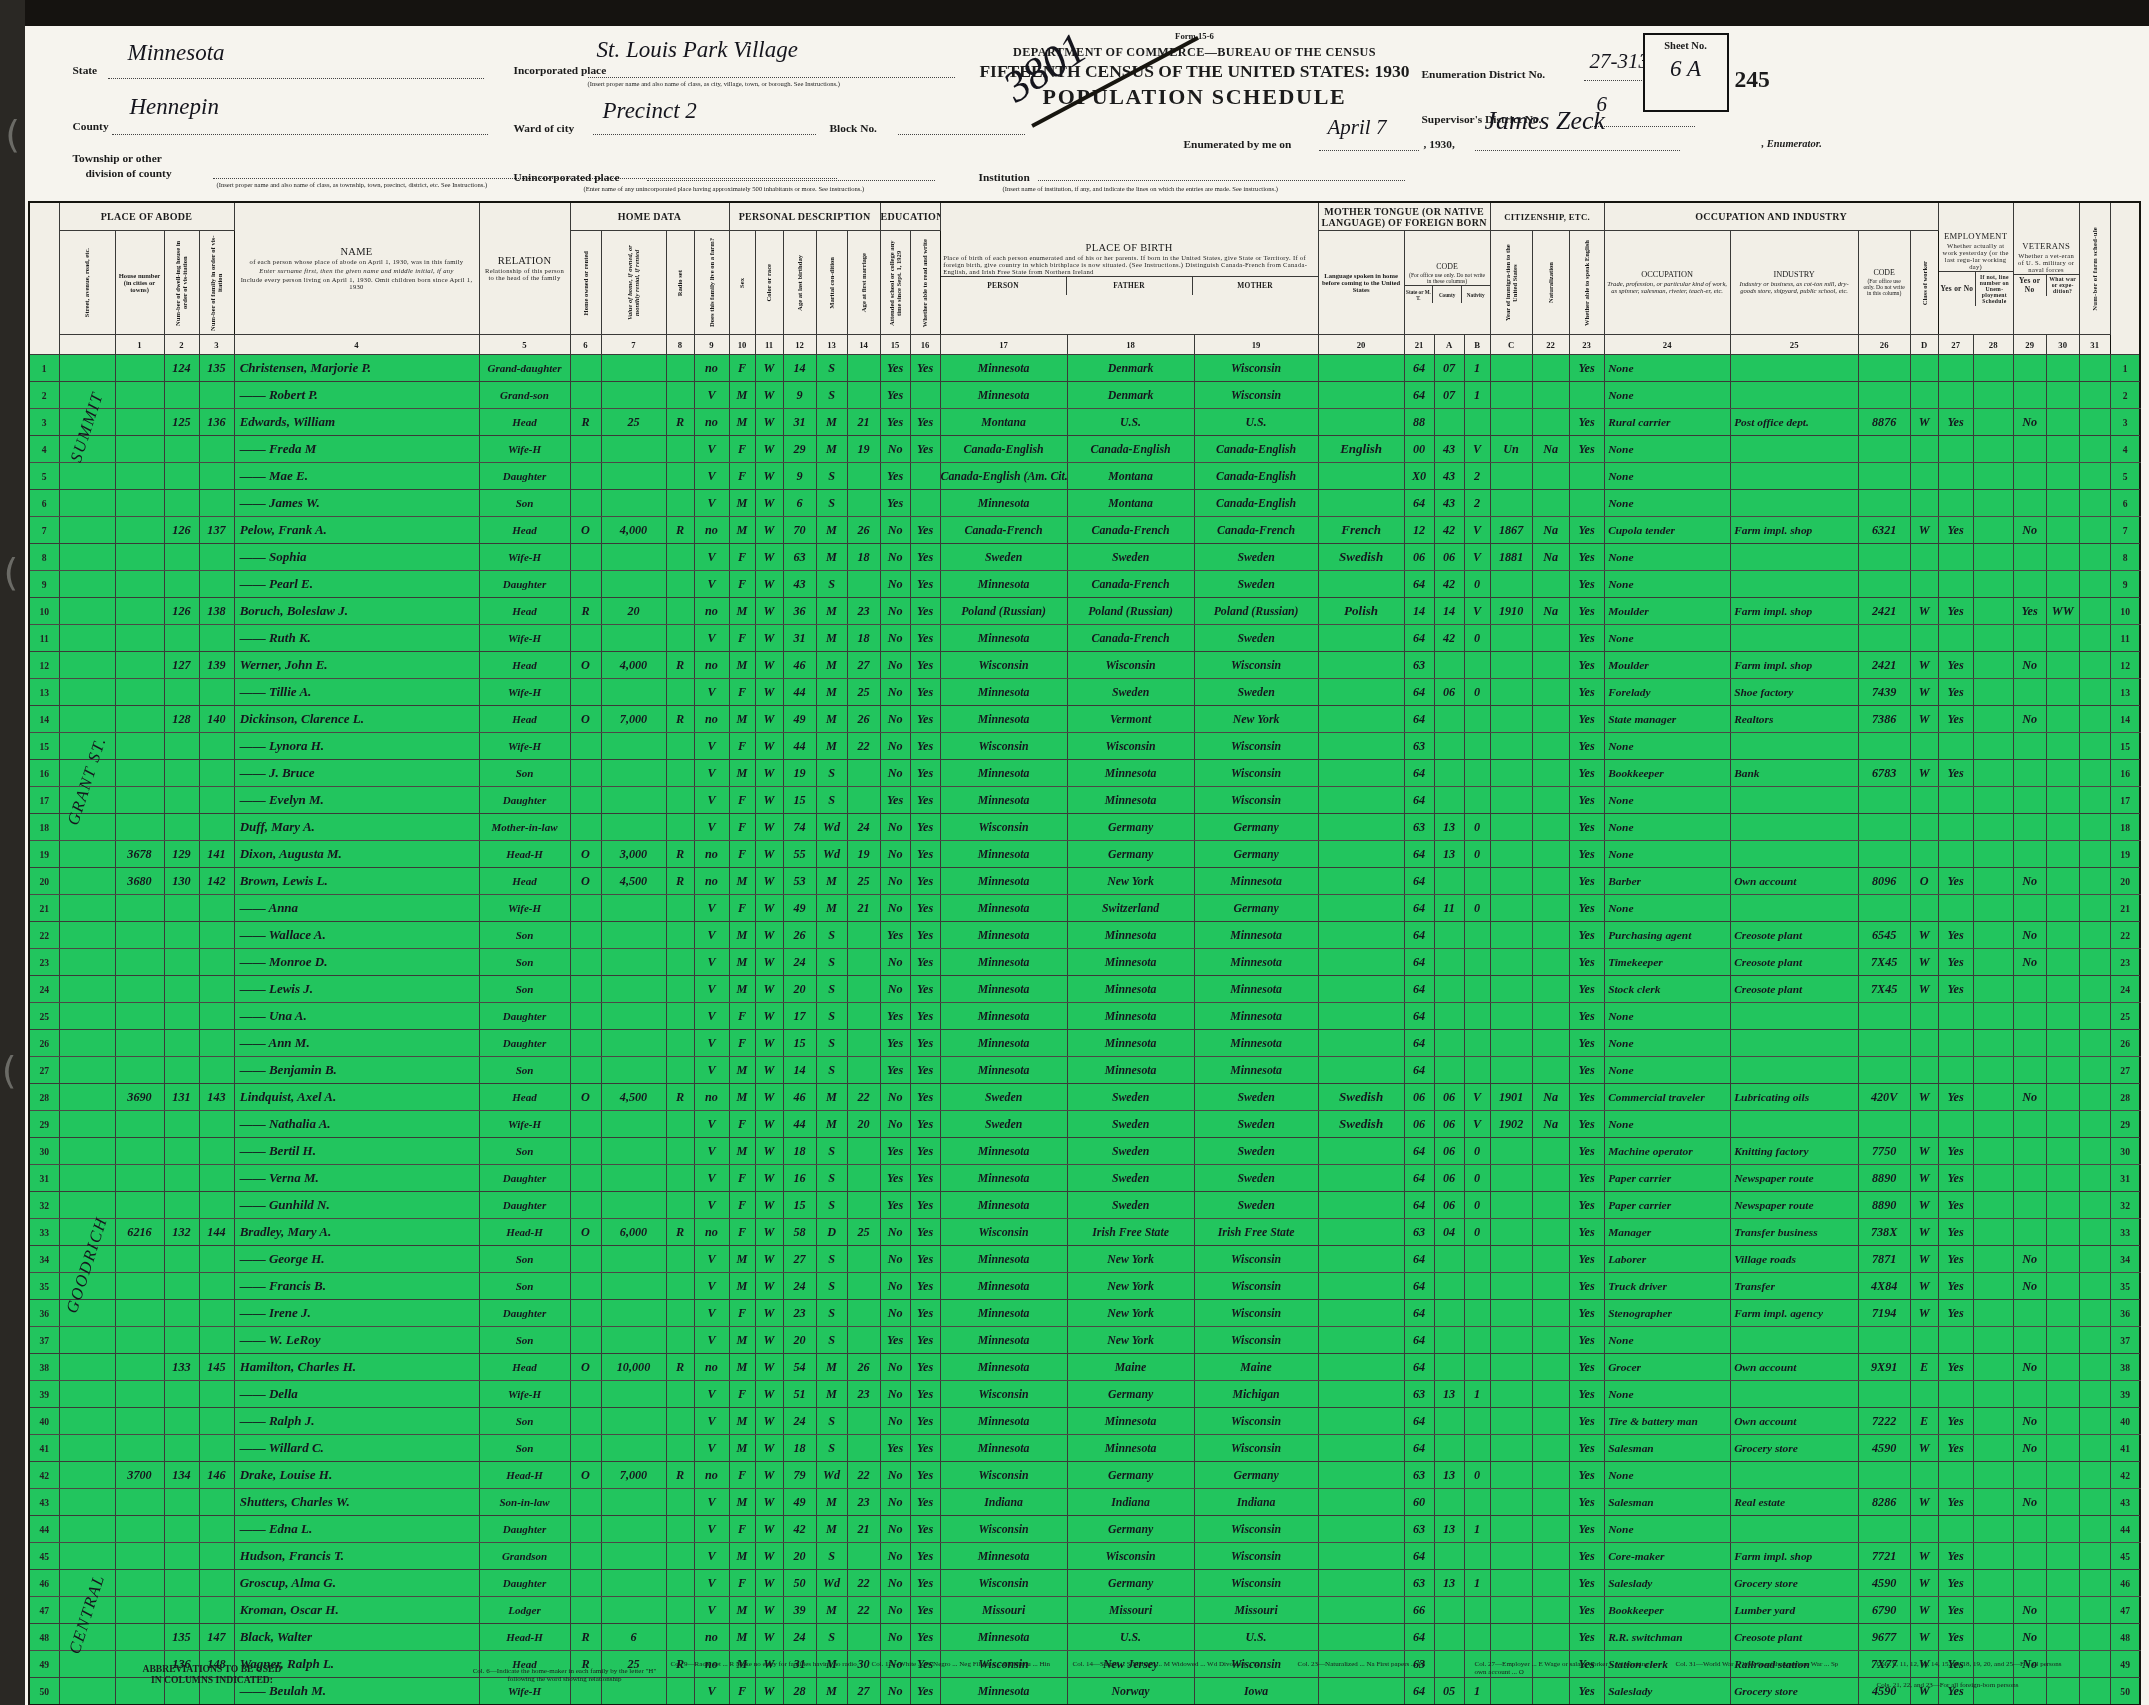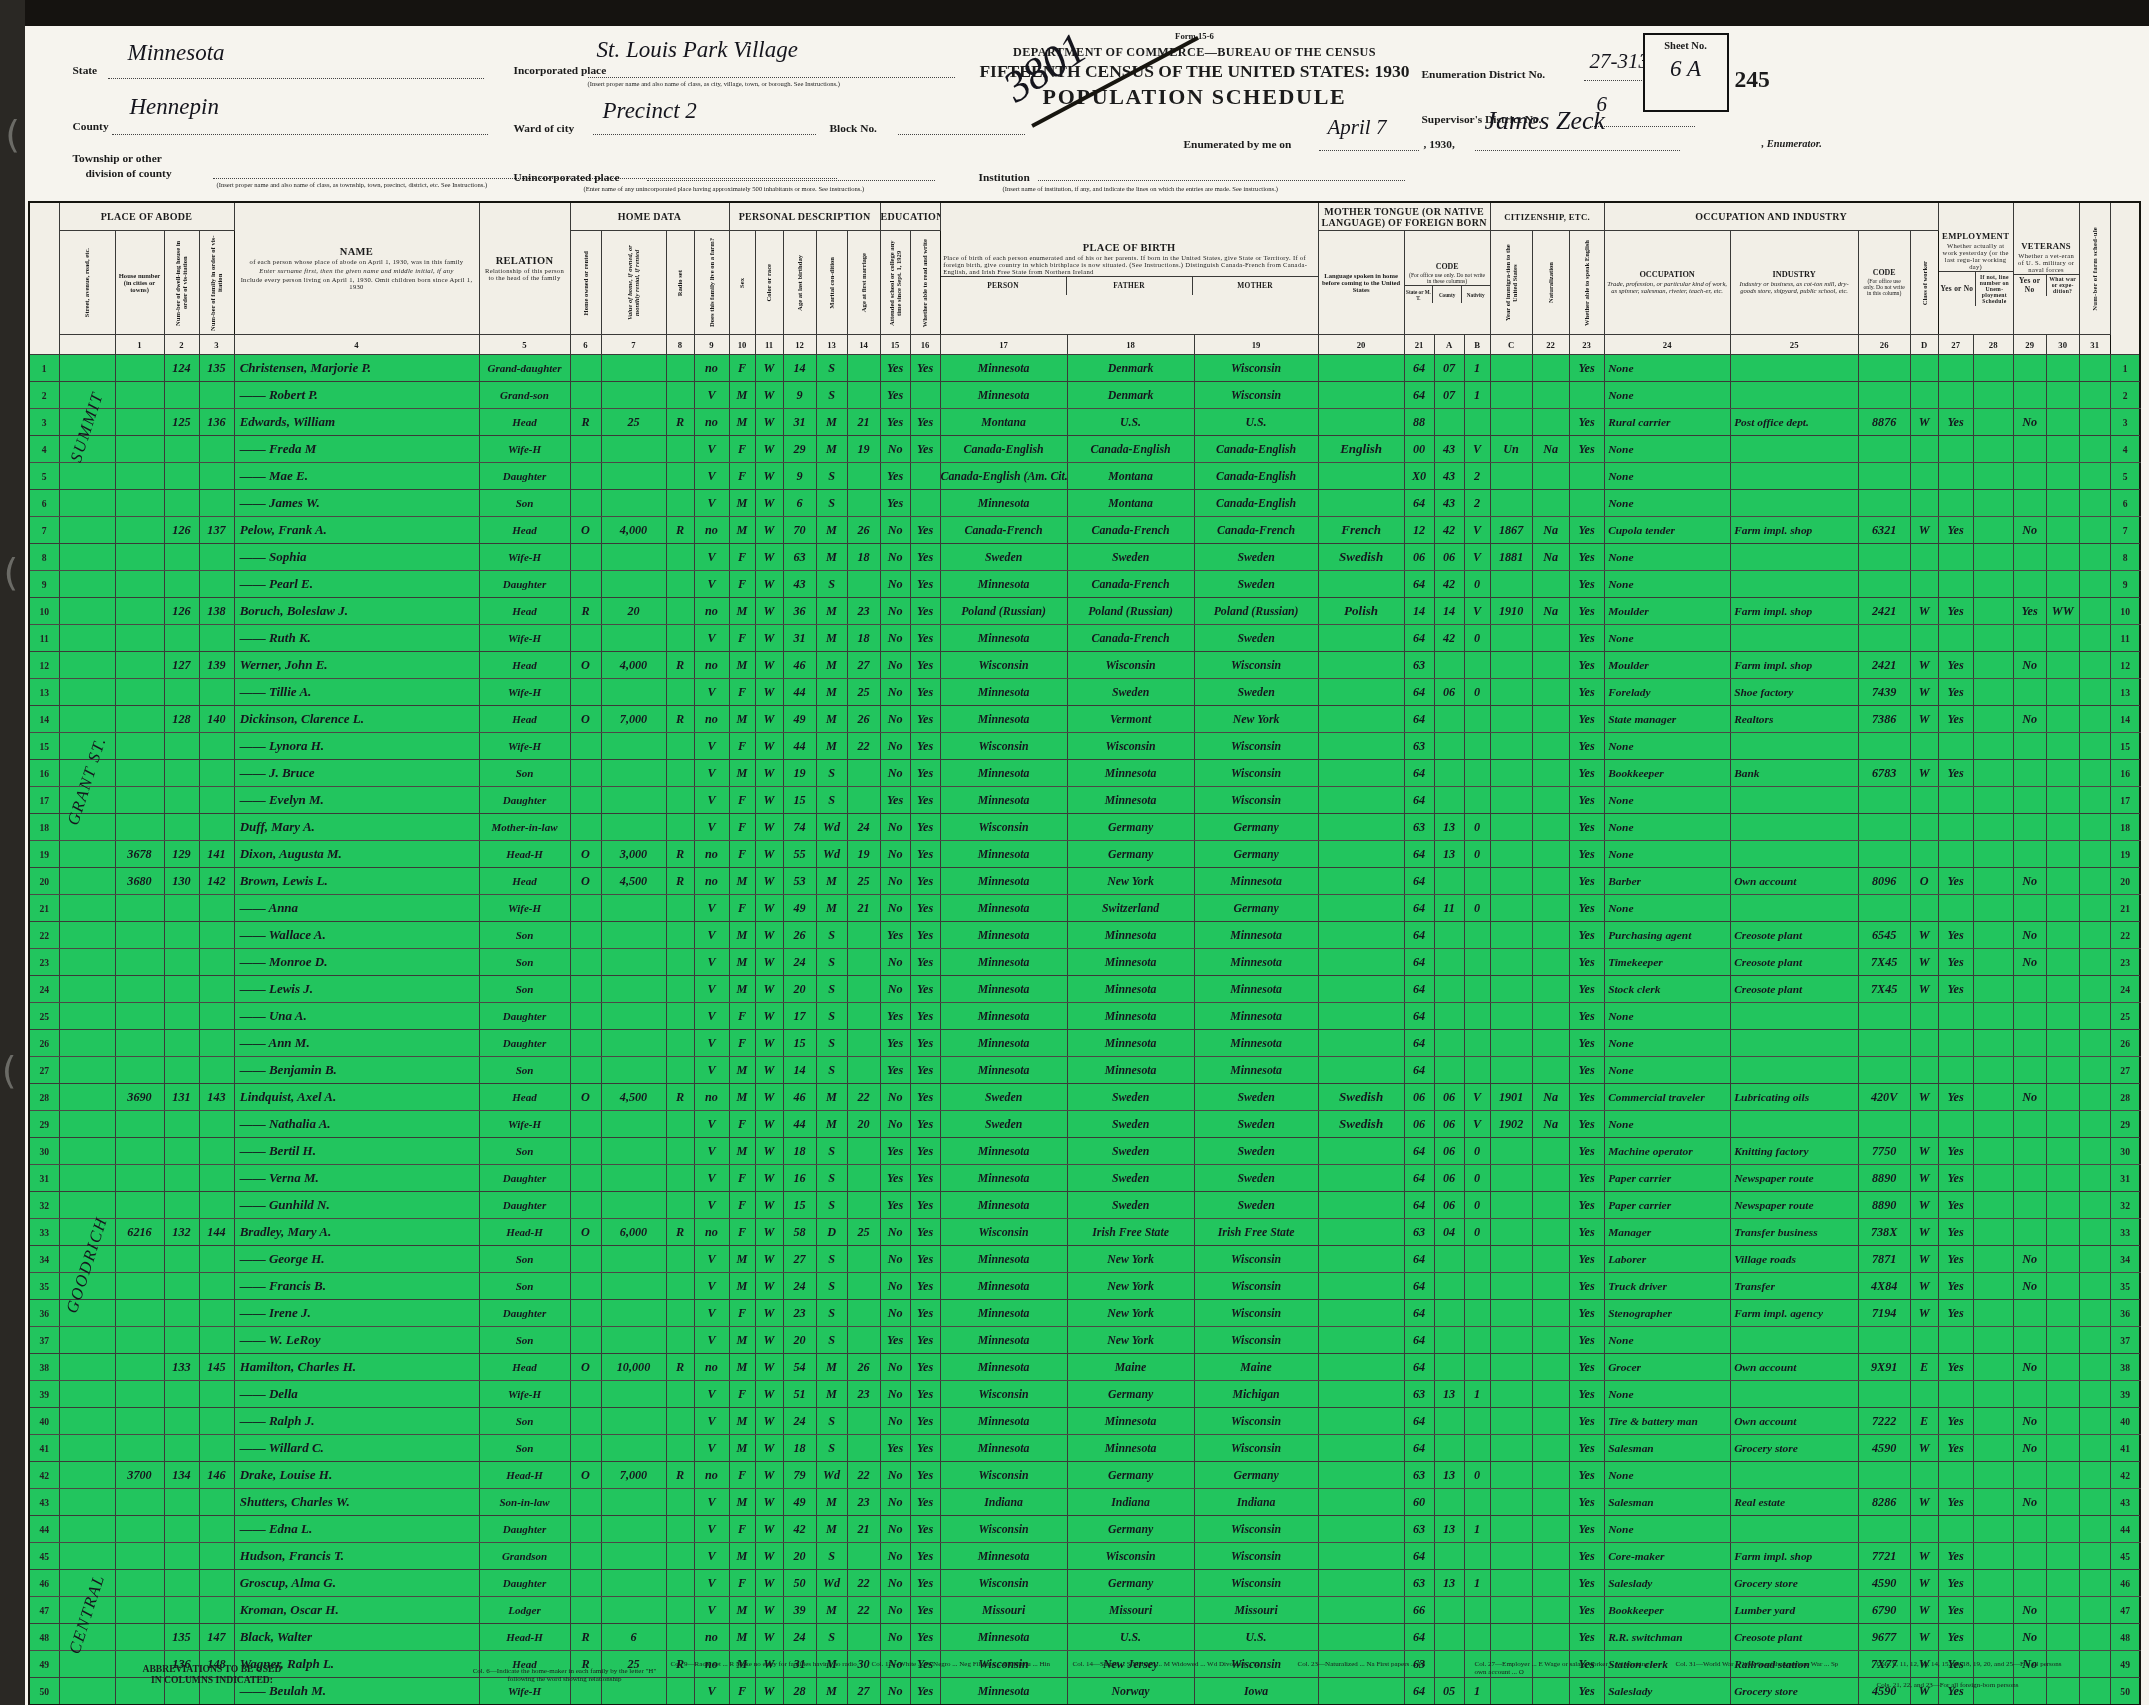--- a/index.html
+++ b/index.html
@@ -29,21 +29,21 @@
   .tablewrap{position:absolute;left:3.5px;top:173px;width:2114px;}
   table.census{border-collapse:collapse;table-layout:fixed;width:2108px;border:2.6px solid #15150f;background:#22c55e;}
   th,td{border:0.9px solid #3a3a38;padding:0;overflow:hidden;vertical-align:middle;text-align:center;}
   thead th{font-size:9.6px;font-weight:bold;background:#f2efe7;}
   .h1 th{height:26px;font-size:10px;letter-spacing:0.3px;}
   .h2 th{height:101px;}
   .vlab{writing-mode:vertical-rl;transform:rotate(180deg);font-size:6.6px;font-weight:bold;
         line-height:1.1;max-height:96px;margin:0 auto;white-space:normal;}
   .smallhead{font-size:6.6px;font-weight:bold;white-space:normal;padding:0.9px;}
   .notehead{font-size:6.6px;font-weight:normal;white-space:normal;padding:0.9px 2.6px;}
-  .gtitle{font-size:10.5px;font-weight:bold;text-align:center;}
+  .gtitle{font-size:10.5px;font-weight:normal;text-align:center;}
   .minirow{display:flex;border-top:0.9px solid #3a3a38;}
   .minirow>div{flex:1;border-left:0.9px solid #3a3a38;font-size:7.4px;font-weight:bold;
                padding:1.7px 0.9px;white-space:normal;min-height:14px;display:flex;align-items:center;justify-content:center;}
   .minirow>div:first-child{border-left:none;}
   .minirow.tiny>div{font-size:5.2px;}
   .bl{border-left:1.7px solid #15150f !important;}
   tbody td{height:26px;font-family:"Liberation Serif",serif;font-style:italic;
            font-size:12.2px;color:#15151d;border-bottom:0.9px dotted #8a887f;white-space:nowrap;}
   tbody tr:nth-child(even) td{border-bottom:0.9px solid #4a4a46;}
   tbody td.c-ln,tbody td.c-ln2{font-style:normal;font-weight:bold;font-size:9.6px;color:#222;}

